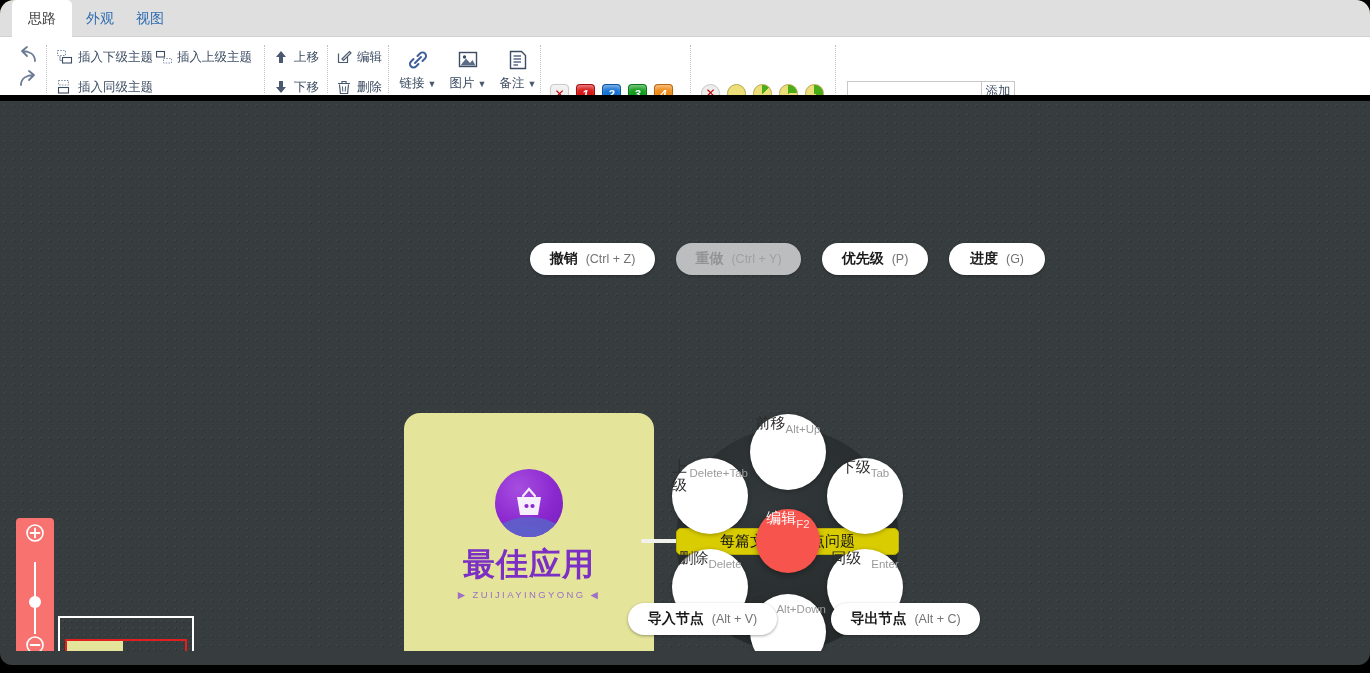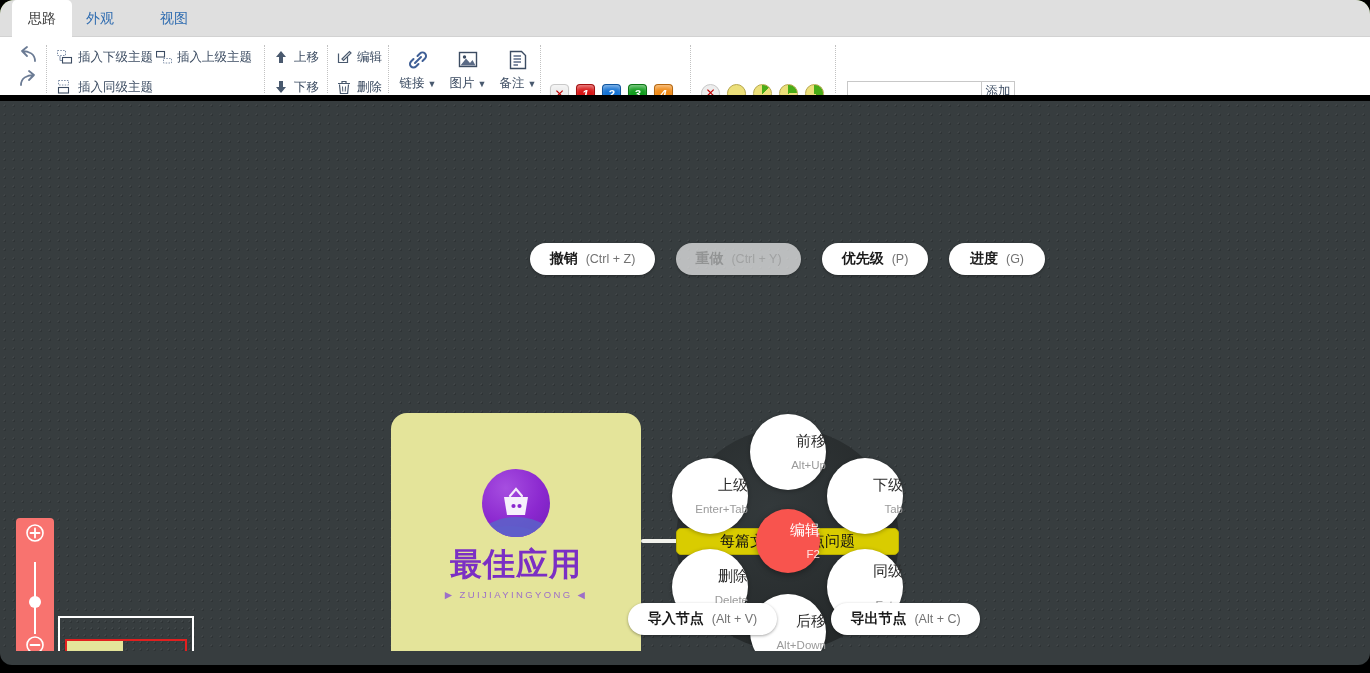--- a/index.html
+++ b/index.html
@@ -178,21 +178,21 @@
   .pill .pkey {
     font-size: 12.5px; color: #737373; margin-left: 8px;
   }
   .pill.disabled { background: #efefef; opacity: 0.72; }
   .pill.disabled .pname { color: #b6b6b6; }
   .pill.disabled .pkey { color: #c9c9c9; }
 
   
   .logocard {
     position: absolute;
-    left: 391px; top: 312px;
+    left: 404px; top: 312px;
     width: 250px; height: 256px;
     background: #e4e49a;
     border-radius: 16px;
   }
   .logoinner { position: absolute; left: 0; right: 0; top: 56px; text-align: center; }
   .basket {
     width: 68px; height: 68px; margin: 0 auto;
     border-radius: 50%;
     background: radial-gradient(circle at 35% 28%, #a64ee0 0%, #8b28cf 55%, #6f1fb8 100%);
     position: relative; overflow: hidden;
@@ -261,22 +261,22 @@
   }
   .ynode .ytext {
     font-size: 15px; color: #121212; white-space: nowrap;
   }
 
   .rnode {
     position: absolute;
     width: 76px; height: 76px;
     border-radius: 50%;
     background: #ffffff;
-    display: flex; flex-direction: column;
-    align-items: flex-end; justify-content: center;
+    display: flex; flex-direction: row;
+    align-items: flex-start; justify-content: center;
     box-shadow: 0 1px 4px rgba(0,0,0,0.3);
     cursor: default;
   }
   .rnode .rn { font-size: 15px; color: #2b2b2b; line-height: 18px; }
   .rnode .rk { font-size: 11.5px; color: #9a9a9a; line-height: 15px; margin-top: 8px; }
   .rnode.center {
     background: #f8544e;
     width: 64px; height: 64px;
     box-shadow: 0 2px 6px rgba(0,0,0,0.35);
   }
@@ -355,21 +355,21 @@
 </head>
 <body>
 
 <div id="app">
 
   <div class="ribbon">
 
     <div class="tabbar">
       <div class="tab active" style="left:12px;"><span>思路</span></div>
       <div class="tab" style="left:70px;"><span>外观</span></div>
-      <div class="tab" style="left:144px;text-align:right;"><span>视图</span></div>
+      <div class="tab" style="left:120px;text-align:right;"><span>视图</span></div>
     </div>
 
     <div class="toolarea">
 
       <div class="arrowbtn" style="left:15px; top:8px;">
         <svg width="26" height="22" viewBox="0 0 26 22">
             <path d="M20 16 C20 9 14 6 7 6 M7 6 L12 2 M7 6 L12 11" fill="none" stroke="#6b7b94" stroke-width="1.8" stroke-linecap="round"></path>
           </svg>
       </div>
       <div class="arrowbtn" style="left:15px; top:32px;">
@@ -585,21 +585,21 @@
     <div class="rnode" style="left:750px; top:493px;">
       <span class="rn">后移</span>
       <span class="rk">Alt+Down</span>
     </div>
     <div class="rnode" style="left:672px; top:448px;">
       <span class="rn">删除</span>
       <span class="rk">Delete</span>
     </div>
     <div class="rnode" style="left:672px; top:357px;">
       <span class="rn">上级</span>
-      <span class="rk">Enter+Tab</span>
+      <span class="rk">Delete+Tab</span>
     </div>
     <div class="rnode center" style="left:756px; top:408px;">
       <span class="rn">编辑</span>
       <span class="rk">F2</span>
     </div>
 
     <div class="pill" style="left:628px; top:502px; width:149px;">
       <span class="pname">导入节点</span>
       <span class="pkey">(Alt + V)</span>
     </div>

